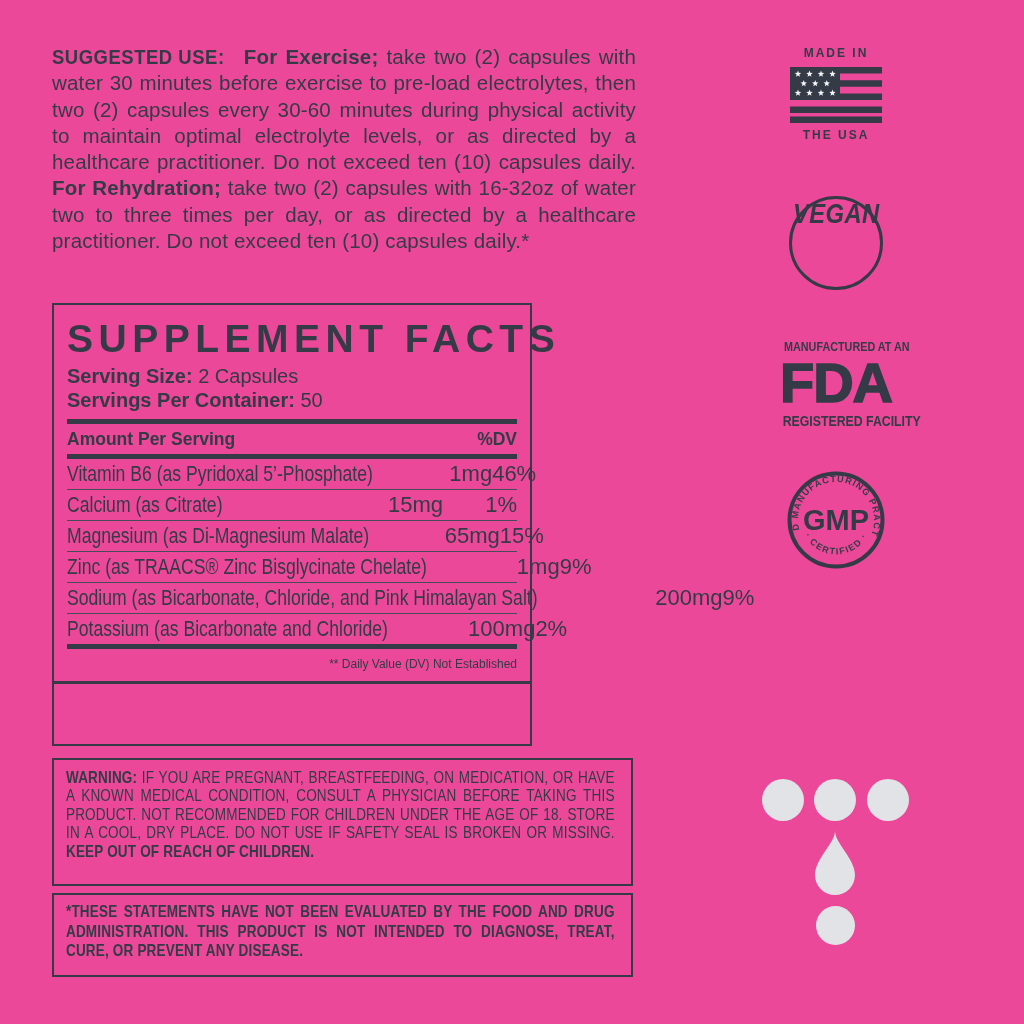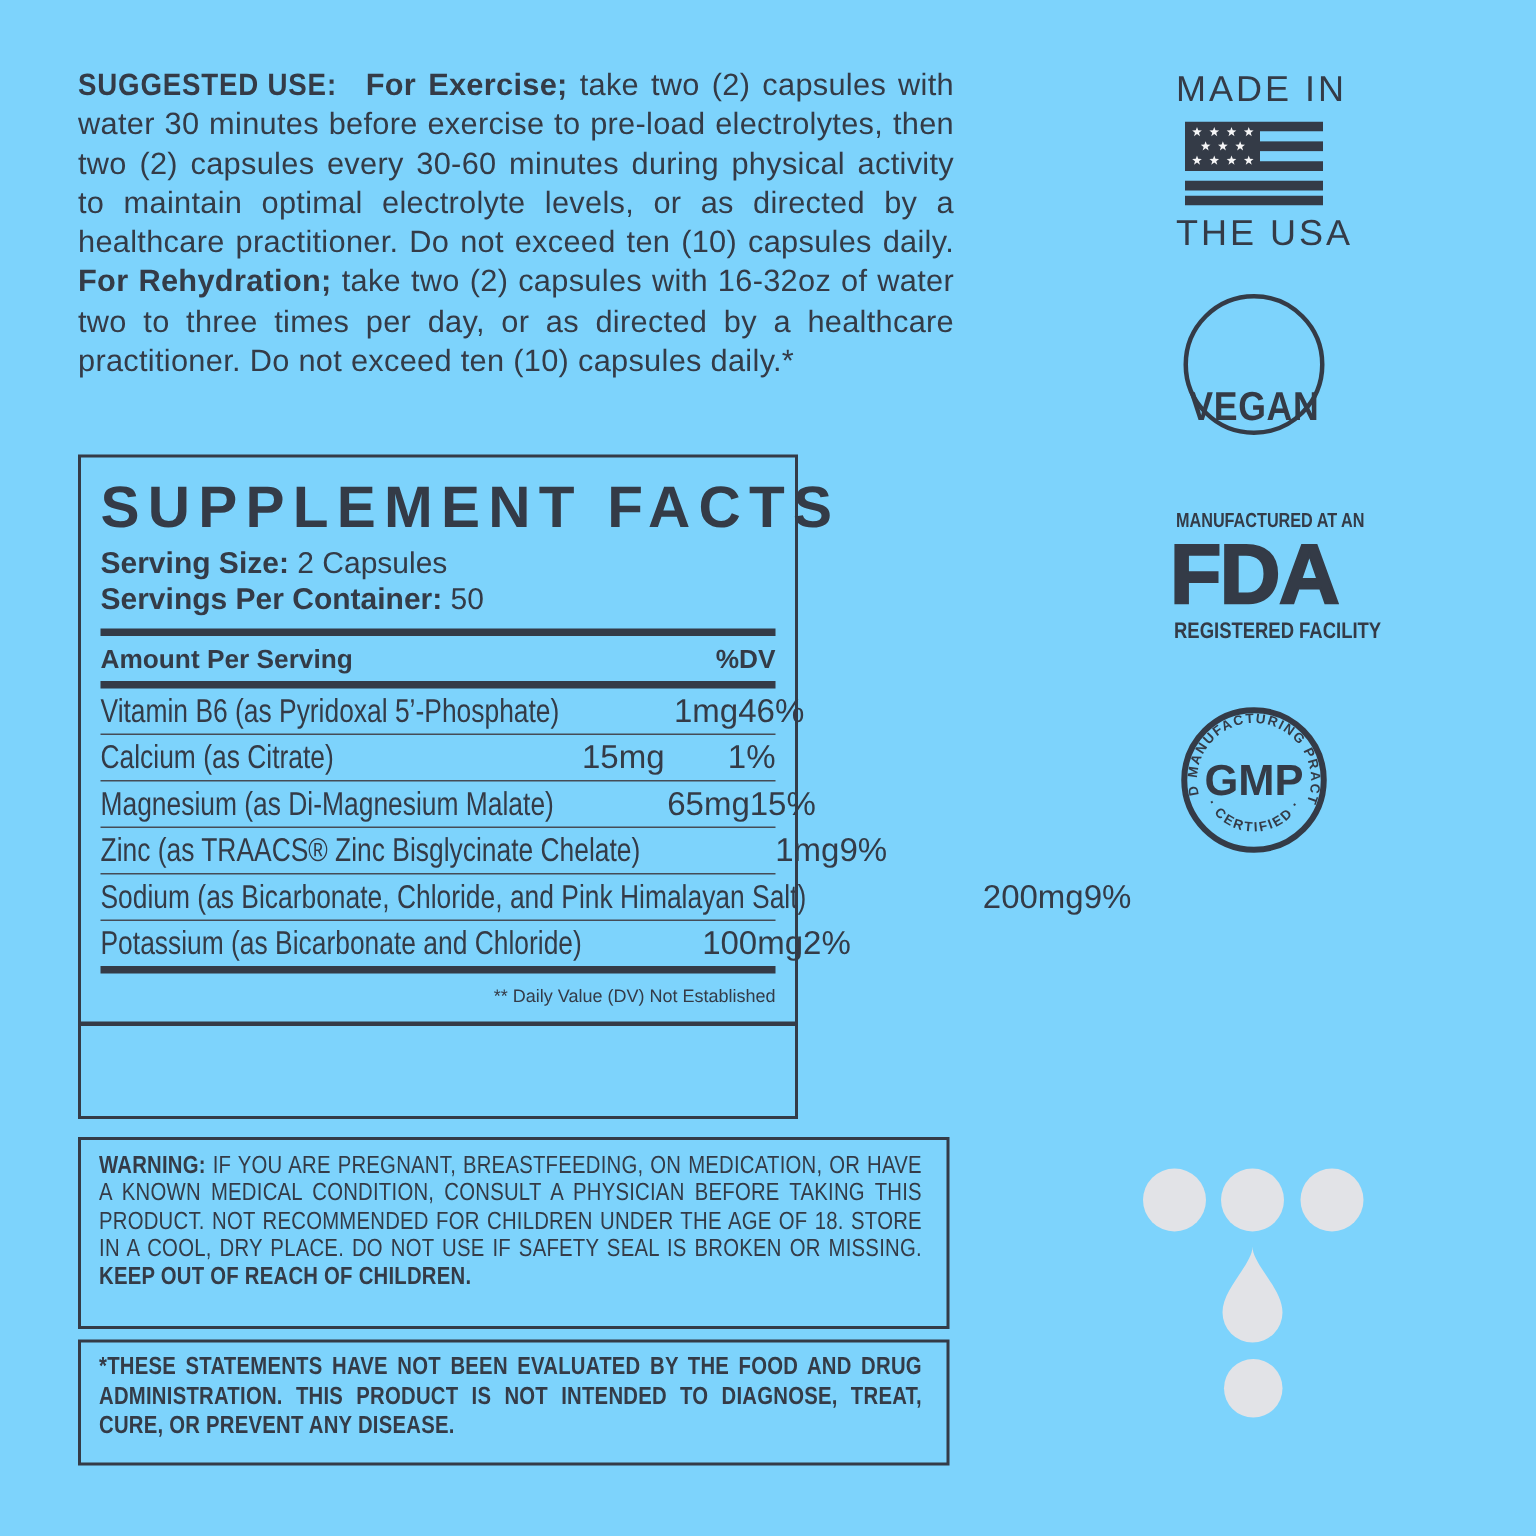--- a/index.html
+++ b/index.html
@@ -1,16 +1,16 @@
 <!DOCTYPE html>
 <html><head>
 <meta charset="utf-8">
 <style>
   html,body{margin:0;padding:0;}
-  #canvas{position:relative;width:1024px;height:1024px;background:#7dd3fc;overflow:hidden;
+  #canvas{position:relative;width:1024px;height:1024px;background:#ec4899;overflow:hidden;
           font-family:"Liberation Sans", sans-serif;color:#343b47;}
   b,.b{font-weight:700;}
 
   
   .suggested{position:absolute;left:52px;top:44px;width:584px;font-size:20.5px;line-height:26.3px;
              text-align:justify;letter-spacing:.2px;}
   .seg-lead{display:inline-block;transform:scaleX(.9);transform-origin:0 72%;font-weight:700;letter-spacing:.6px;}
   .seg-sup{font-size:10px;vertical-align:super;line-height:0;}
 
   
@@ -35,24 +35,24 @@
   
   .note-box{position:absolute;left:52px;box-sizing:border-box;width:581px;border:2.5px solid #343b47;}
   .warning{top:758px;height:128px;padding:8px 12px;}
   .disclaimer{top:893px;height:84px;padding:7px 12px;}
   .cond-block{width:669px;transform:scaleX(.82);transform-origin:0 0;text-align:justify;}
   .warning .cond-block{font-size:16.5px;line-height:18.4px;letter-spacing:.2px;}
   .disclaimer .cond-block{font-size:16.5px;line-height:19.5px;font-weight:700;letter-spacing:.2px;}
 
   
   .made-in{position:absolute;left:784px;top:46px;width:104px;text-align:center;}
-  .made-in .t{font-size:24px;font-weight:400;letter-spacing:2px;white-space:nowrap;}
+  .made-in .t{font-size:12px;font-weight:700;letter-spacing:2px;white-space:nowrap;}
   .made-in svg{display:block;margin:7px auto 5px;}
   .vegan{position:absolute;left:789px;top:196px;width:94px;height:94px;border:3.5px solid #343b47;
-         border-radius:50%;box-sizing:border-box;display:flex;align-items:flex-end;justify-content:center;}
+         border-radius:50%;box-sizing:border-box;display:flex;align-items:flex-start;justify-content:center;font-style:italic;}
   .vegan .t{font-size:27px;font-weight:700;letter-spacing:.5px;transform:scaleX(.88);white-space:nowrap;}
   .fda{position:absolute;left:771px;top:340px;width:130px;text-align:center;line-height:1;}
   .fda .s1{font-size:13.5px;font-weight:700;transform:scaleX(.8);white-space:nowrap;}
   .fda .s2{font-size:56px;font-weight:700;letter-spacing:-1px;-webkit-text-stroke:1.6px #343b47;margin:1px 0 2px;}
   .fda .s3{font-size:15px;font-weight:700;transform:scaleX(.82);white-space:nowrap;}
   .gmp{position:absolute;left:786px;top:470px;}
 
   
   .dot{position:absolute;border-radius:50%;background:#e2e3e7;}
   .drop{position:absolute;}

